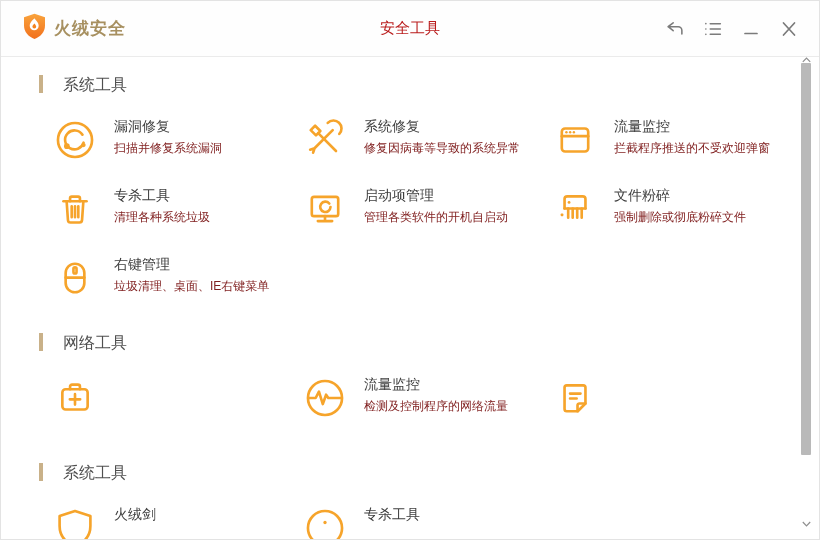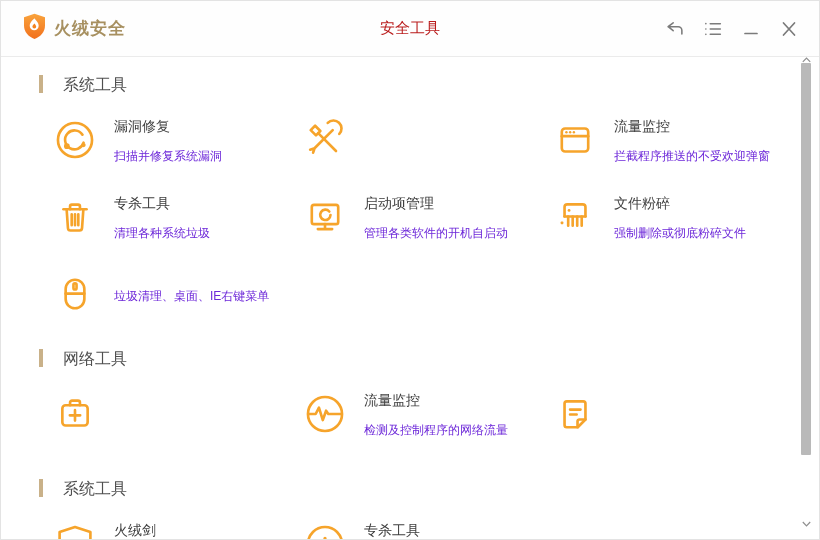--- a/index.html
+++ b/index.html
@@ -23,28 +23,28 @@
   .tb-actions { margin-left:auto; display:flex; align-items:center; gap:14px; padding-right:18px; z-index:2; }
   .tb-btn { width:24px; height:24px; display:flex; align-items:center; justify-content:center; cursor:pointer; }
   .tb-btn svg { display:block; }
   
   .content { padding:18px 0 0 38px; }
   .section-header { display:flex; align-items:flex-start; height:22px; }
   .section-bar { width:4px; height:18px; background:#c9b189; margin-right:20px; }
   .section-label { font-size:16px; color:#4f4f4f; }
   .tool-grid {
     display:grid; grid-template-columns:250px 250px 250px;
-    row-gap:31px; margin:20px 0 0 14px;
+    row-gap:23px; margin:20px 0 0 14px;
   }
   .tool-item { display:flex; align-items:flex-start; height:46px; cursor:pointer; }
   .tool-icon { width:44px; height:44px; flex:0 0 44px; margin-top:1px; }
   .tool-icon svg { width:44px; height:44px; display:block; }
   .tool-text { margin-left:17px; padding-top:2px; }
   .tool-name { font-size:14px; color:#3e3e3e; line-height:1; }
-  .tool-desc { font-size:12px; color:#6d28d9; line-height:1; margin-top:17px; white-space:nowrap; }
+  .tool-desc { font-size:12px; color:#7f1d1d; line-height:1; margin-top:9px; white-space:nowrap; }
   .sec-gap-2 { margin-top:32px; }
   .sec-gap-3 { margin-top:42px; }
   
   .scrollbar { position:absolute; top:44px; bottom:2px; right:6px; width:14px; }
   .scroll-up { position:absolute; top:4px; left:3px; }
   .scroll-down { position:absolute; bottom:6px; left:3px; }
   .scroll-thumb {
     position:absolute; top:18px; left:2px; width:10px; height:392px;
     background:#b9b9b9; border-radius:1px; cursor:pointer;
   }
@@ -121,20 +121,24 @@
       </div>
       <div class="tool-item">
         <span class="tool-icon">
           <svg viewBox="0 0 40 40">
             <path d="M7 11 L11 7 L15.8 11.8 L11.8 15.8 Z" fill="none" stroke="#f6a42b" stroke-width="2.4" stroke-linecap="round" stroke-linejoin="round"></path>
             <path d="M13.8 13.8 L30 30" fill="none" stroke="#f6a42b" stroke-width="2.4" stroke-linecap="round" stroke-linejoin="round"></path>
             <path d="M33 14.5 A7.2 7.2 0 1 0 22.5 4.5" fill="none" stroke="#f6a42b" stroke-width="2.4" stroke-linecap="round" stroke-linejoin="round"></path>
             <path d="M27 11 L10.5 27.5 M10.5 27.5 l-4 1.3 M10.5 27.5 l-1.3 4" fill="none" stroke="#f6a42b" stroke-width="2.4" stroke-linecap="round" stroke-linejoin="round"></path>
           </svg>
         </span>
+        <div class="tool-text">
+          <div class="tool-name">系统修复</div>
+          <div class="tool-desc">修复因病毒等导致的系统异常</div>
+        </div>
       </div>
       <div class="tool-item">
         <span class="tool-icon">
           <svg viewBox="0 0 40 40">
             <rect x="8" y="9.5" width="24" height="21" rx="3" fill="none" stroke="#f6a42b" stroke-width="2.4" stroke-linecap="round" stroke-linejoin="round"></rect>
             <path d="M8 16.5 H32" fill="none" stroke="#f6a42b" stroke-width="2.4" stroke-linecap="round" stroke-linejoin="round"></path>
             <circle cx="12.2" cy="13" r="1.1" fill="#f6a42b"></circle>
             <circle cx="15.6" cy="13" r="1.1" fill="#f6a42b"></circle>
             <circle cx="19" cy="13" r="1.1" fill="#f6a42b"></circle>
           </svg>
@@ -188,20 +192,21 @@
       </div>
       <div class="tool-item">
         <span class="tool-icon">
           <svg viewBox="0 0 40 40">
             <rect x="11.5" y="7" width="17" height="26" rx="8.5" fill="none" stroke="#f6a42b" stroke-width="2.4" stroke-linecap="round" stroke-linejoin="round"></rect>
             <path d="M11.5 19.7 H28.5" fill="none" stroke="#f6a42b" stroke-width="2.4" stroke-linecap="round" stroke-linejoin="round"></path>
             <rect x="18.6" y="10.3" width="2.8" height="5.6" rx="1.4" fill="none" stroke="#f6a42b" stroke-width="2.4" stroke-linecap="round" stroke-linejoin="round"></rect>
           </svg>
         </span>
         <div class="tool-text">
+          <div class="tool-name">右键管理</div>
           <div class="tool-desc">垃圾清理、桌面、IE右键菜单</div>
         </div>
       </div>
     </div>
     <div class="section-header sec-gap-2">
       <span class="section-bar"></span>
       <span class="section-label">网络工具</span>
     </div>
     <div class="tool-grid">
       <div class="tool-item">

